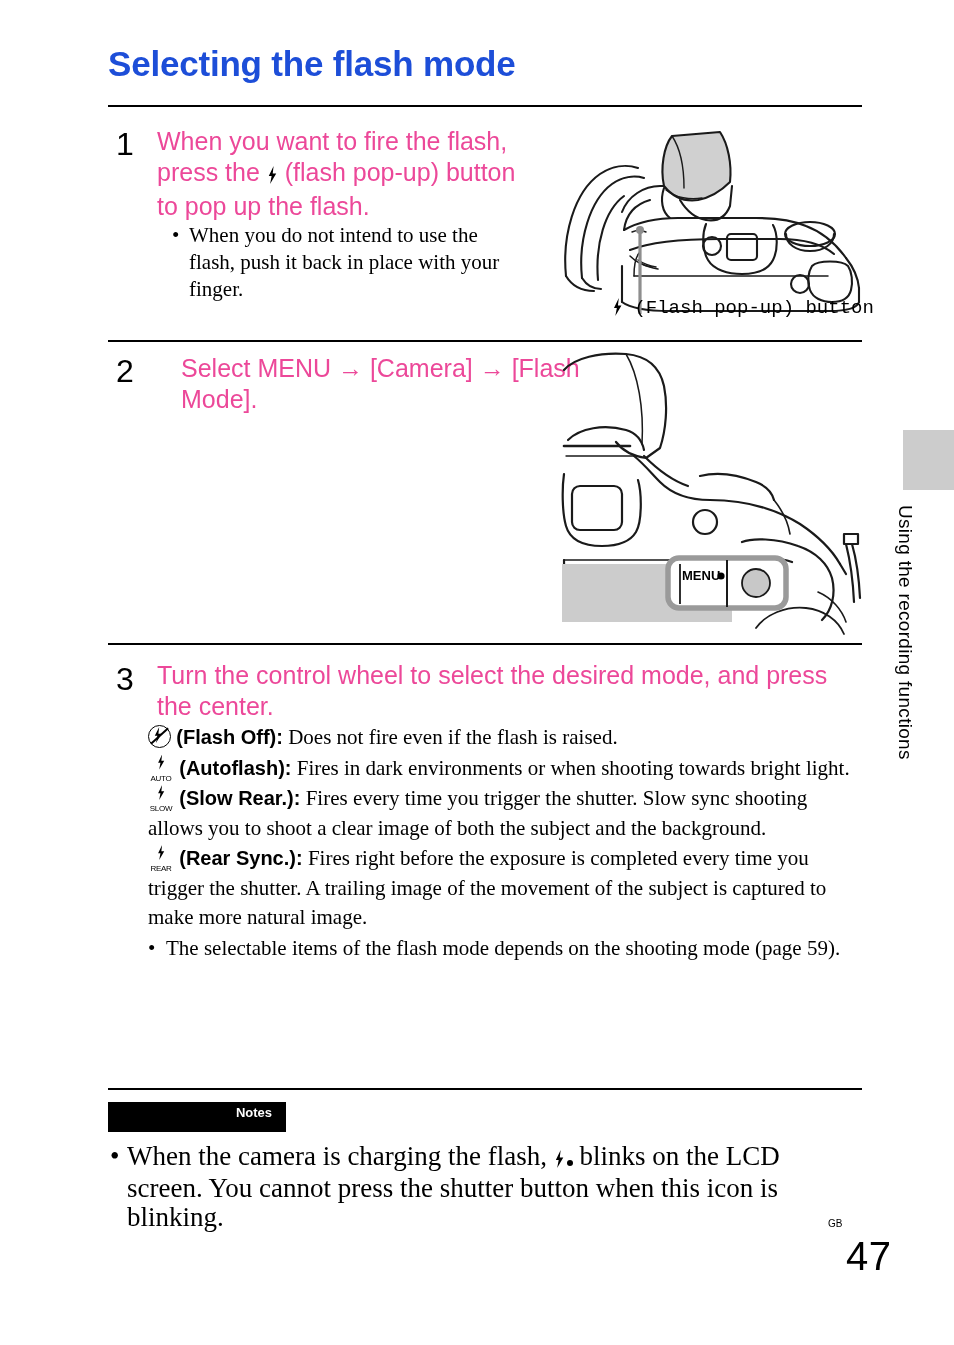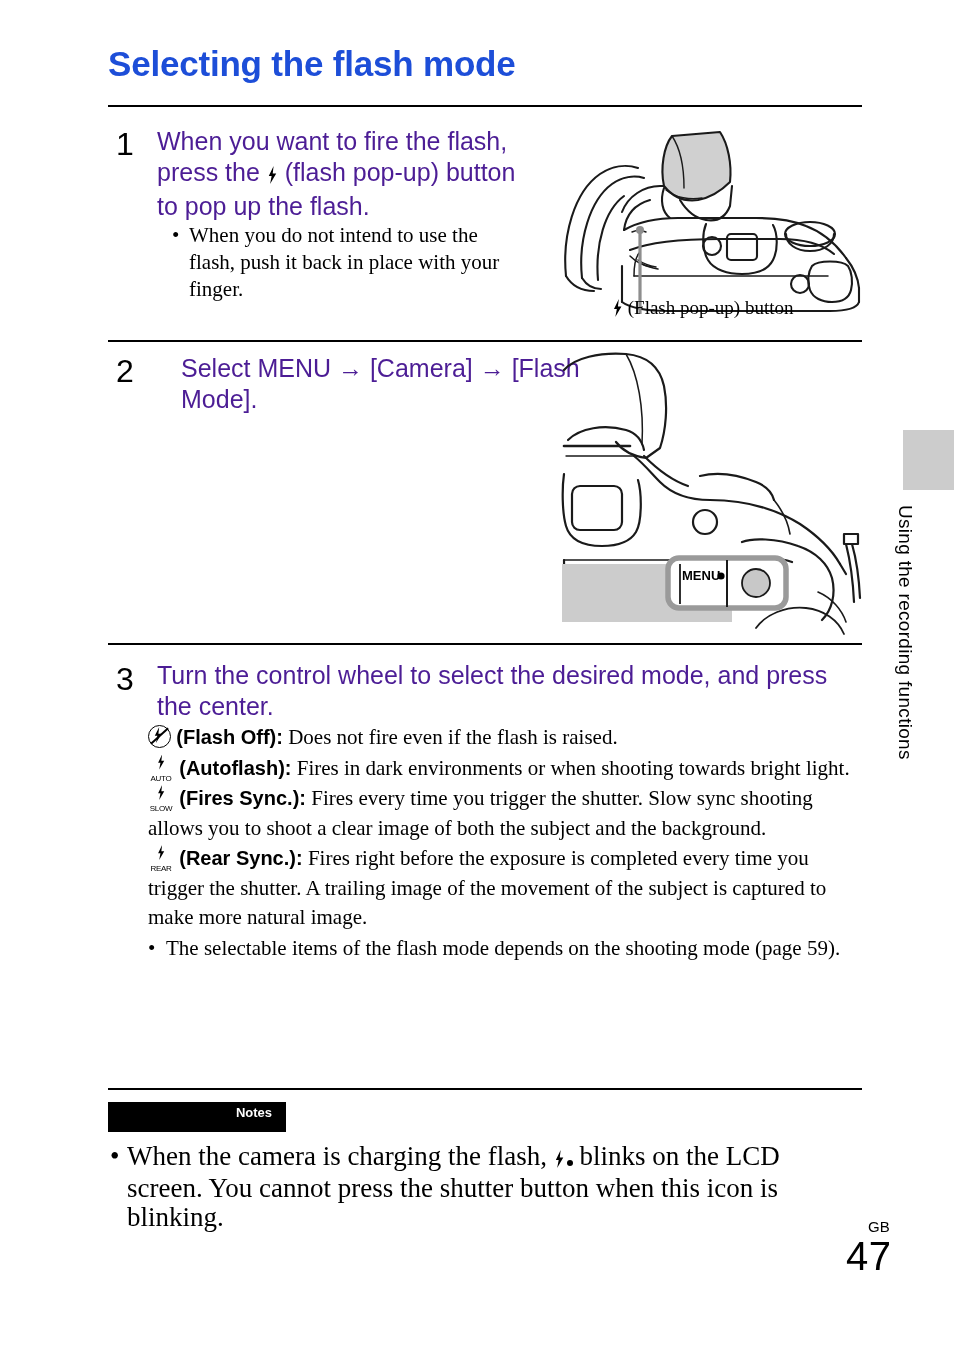--- a/index.html
+++ b/index.html
@@ -54,21 +54,21 @@
     font-size: 32px;
     font-weight: normal;
     line-height: 1;
     color: #000;
   }
   .step-head {
     position: absolute;
     font-family: "Liberation Sans", sans-serif;
     font-size: 25px;
     line-height: 31px;
-    color: #4c1d95;
+    color: #ec4899;
   }
   .step-sub {
     position: absolute;
     font-family: "Liberation Serif", serif;
     font-size: 21px;
     line-height: 27px;
     color: #000;
   }
   .bullet-row {
     position: relative;
@@ -225,24 +225,24 @@
   .notes-body .nb::before {
     content: "\2022";
     position: absolute;
     left: 2px;
     top: 0;
   }
 
   
   .folio-gb {
     position: absolute;
-    left: 868px;
+    left: 828px;
     top: 1218px;
     font-family: "Liberation Sans", sans-serif;
-    font-size: 15px;
+    font-size: 10px;
   }
   .folio-num {
     position: absolute;
     left: 846px;
     top: 1234px;
     font-family: "Liberation Sans", sans-serif;
     font-size: 40px;
     letter-spacing: 0.5px;
   }
 
@@ -273,21 +273,21 @@
   .illus {
     position: absolute;
   }
   #illus1 { left: 560px; top: 126px; width: 305px; height: 200px; }
   #illus2 { left: 560px; top: 352px; width: 305px; height: 288px; }
 
   .caption1 {
     position: absolute;
     left: 612px;
     top: 297px;
-    font-family: Liberation Serif, serif;
+    font-family: Liberation Mono, monospace;
     font-size: 19px;
     white-space: nowrap;
   }
 </style>
 </head>
 <body>
 
 <div class="page">
 
   <div class="page-title">Selecting the flash mode</div>
@@ -421,21 +421,21 @@
     </div>
 
     <div class="mode-line">
       <span class="ficon-stacked"><span class="bolt sm"></span><span class="sub">AUTO</span></span>
       <span class="mode-name">(Autoflash):</span><span> Fires in dark environments or when shooting towards bright light.</span>
     </div>
 
 
     <div class="mode-line">
       <span class="ficon-stacked"><span class="bolt sm"></span><span class="sub">SLOW</span></span>
-      <span class="mode-name">(Fires Sync.):</span><span> Fires every time you trigger the shutter. Slow sync shooting allows you to shoot a clear image of both the subject and the background.</span>
+      <span class="mode-name">(Slow Rear.):</span><span> Fires every time you trigger the shutter. Slow sync shooting allows you to shoot a clear image of both the subject and the background.</span>
     </div>
 
     <div class="mode-line">
       <span class="ficon-stacked"><span class="bolt sm"></span><span class="sub">REAR</span></span>
       <span class="mode-name">(Rear Sync.):</span><span> Fires right before the exposure is completed every time you trigger the shutter. A trailing image of the movement of the subject is captured to make more natural image.</span>
     </div>
 
     <div class="note-bullet">The selectable items of the flash mode depends on the shooting mode (page 59).</div>
   </div>
 

